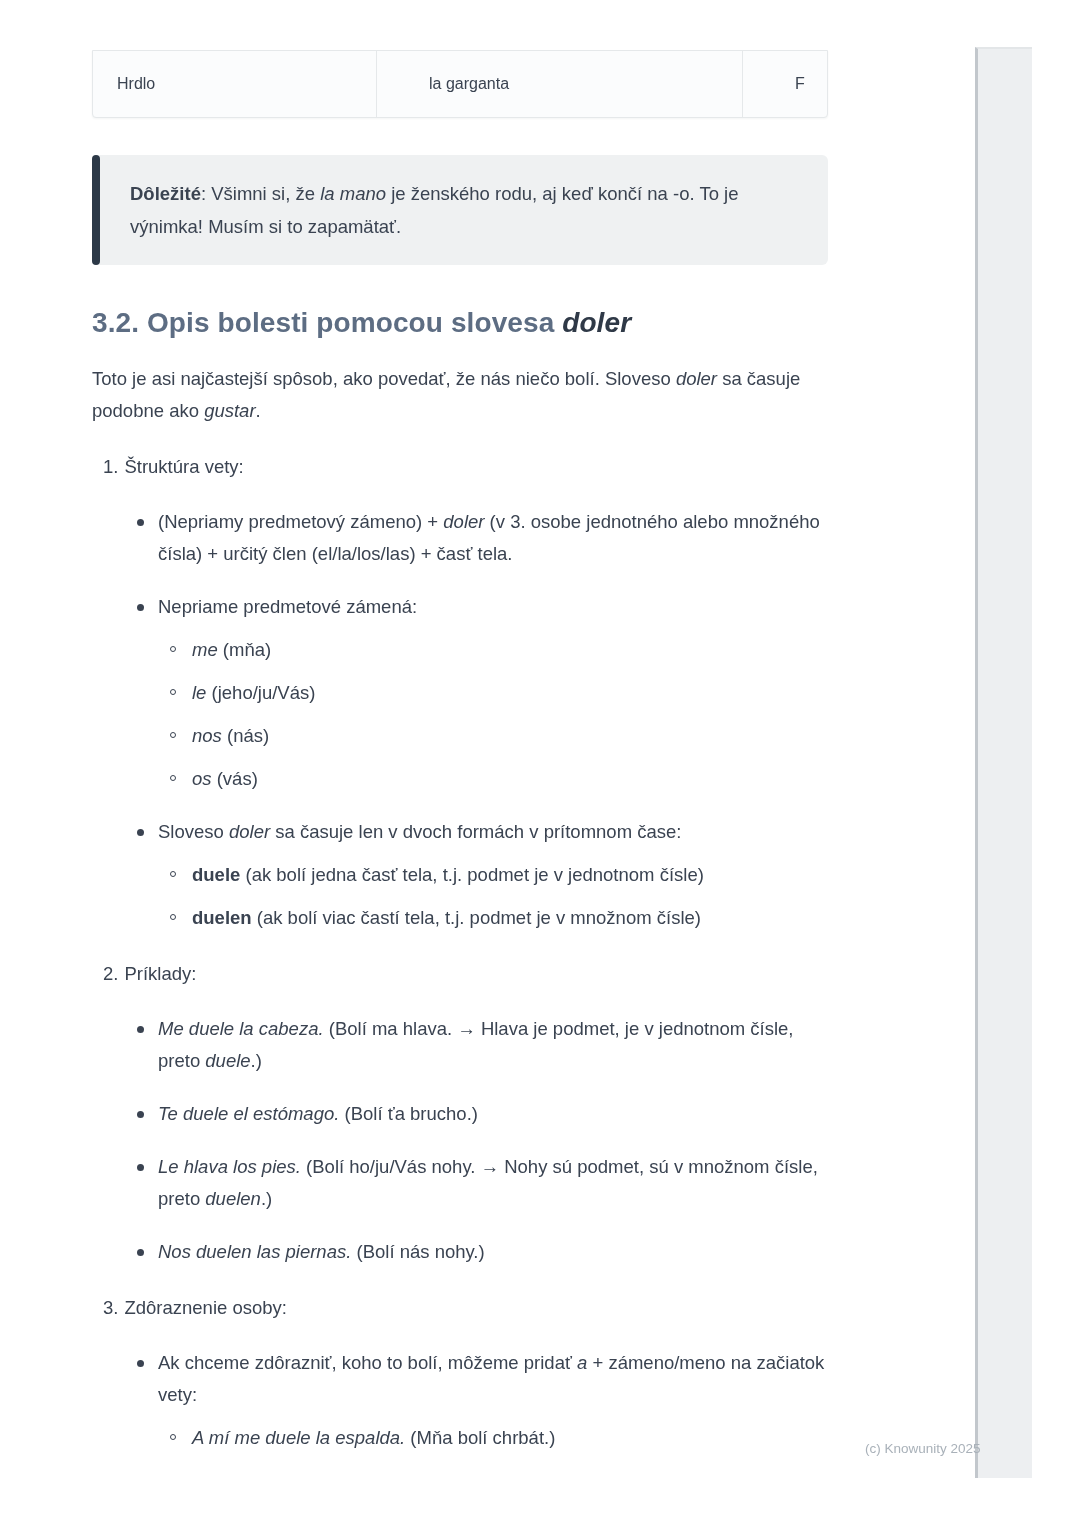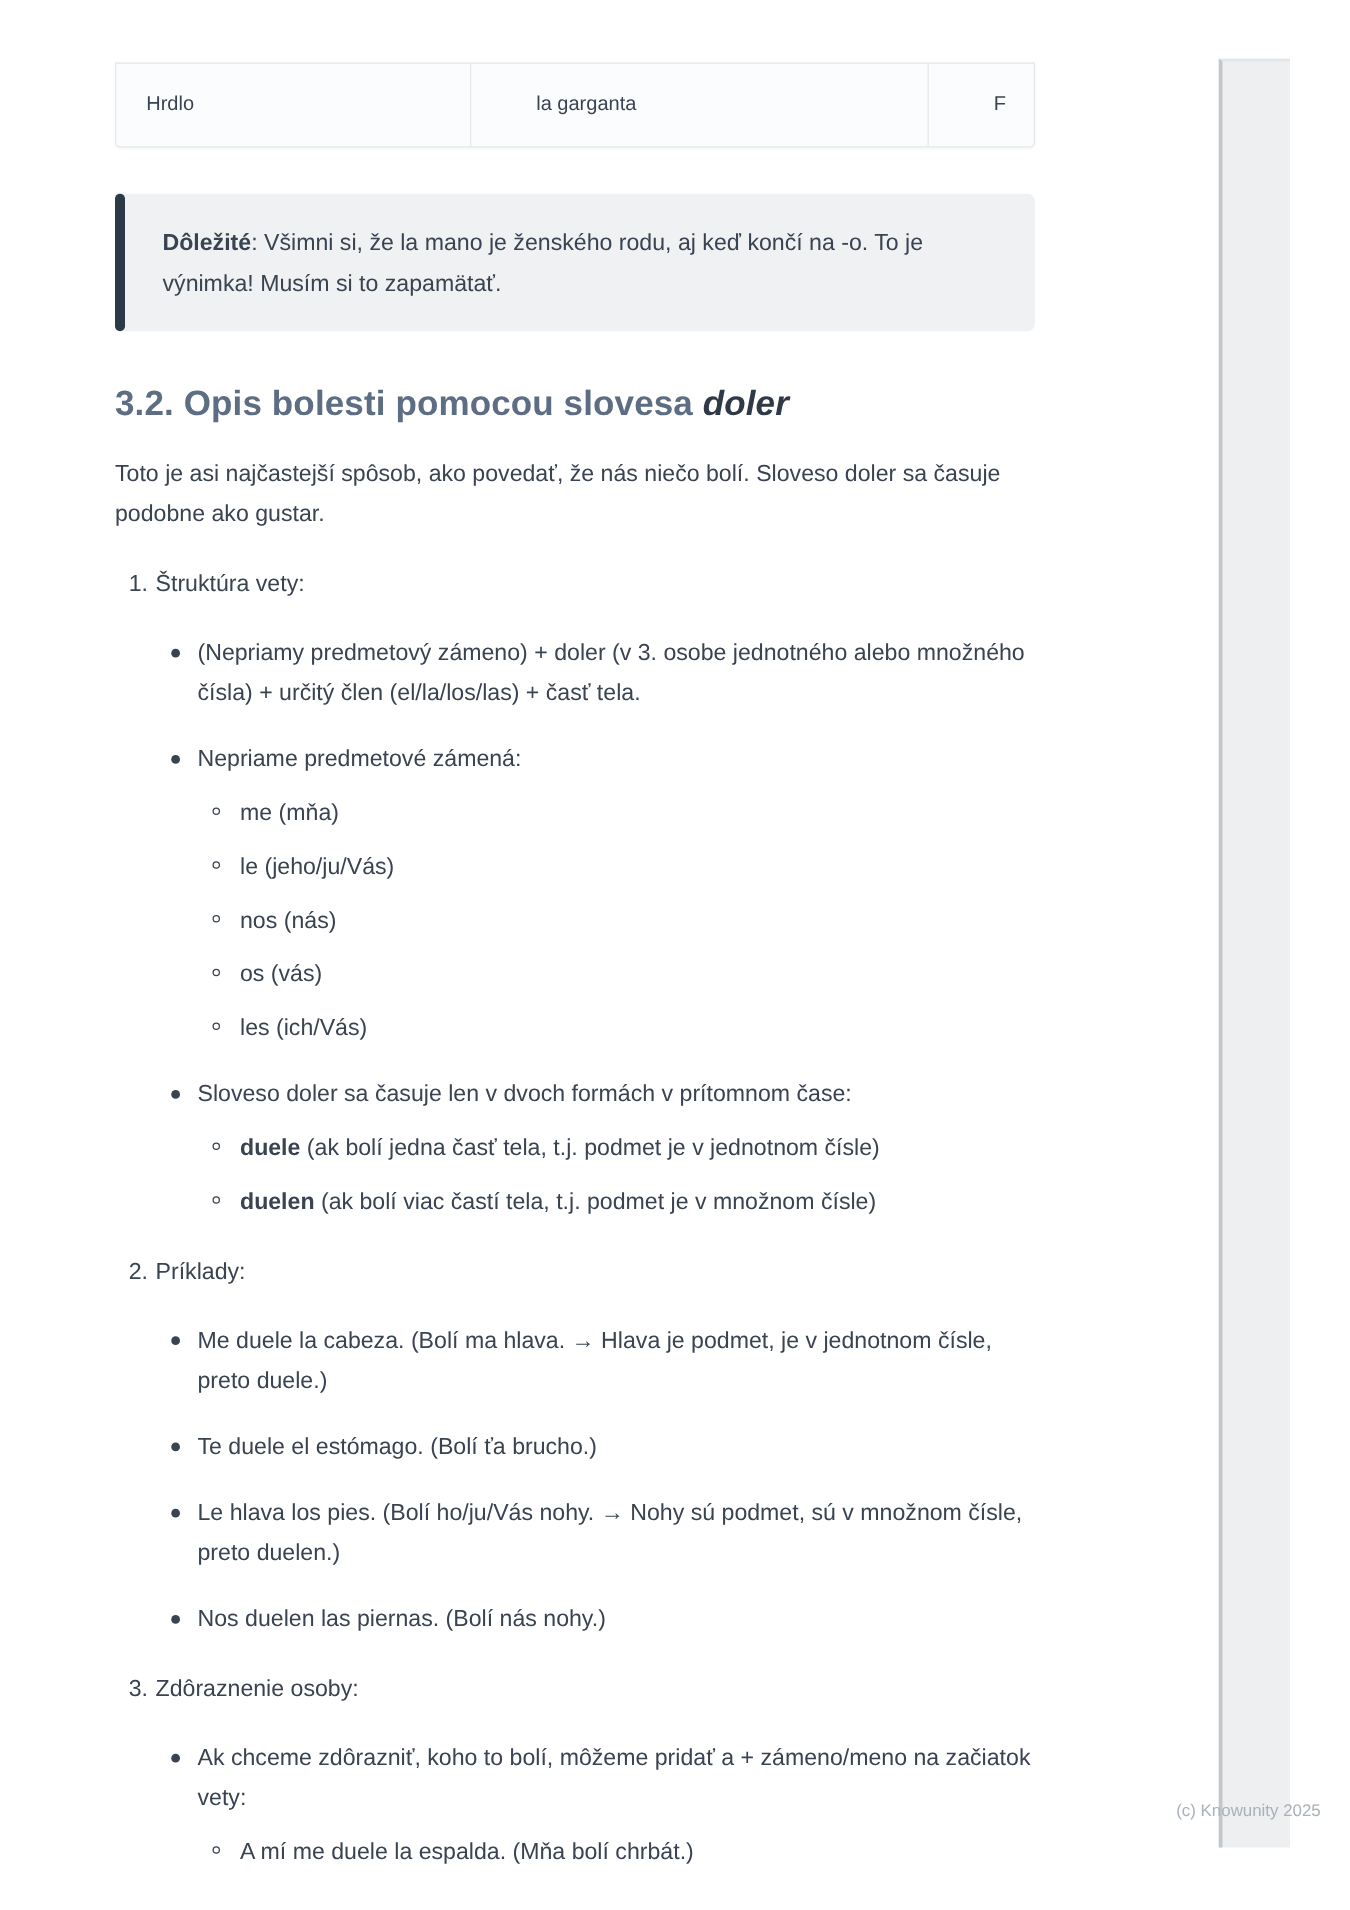--- a/index.html
+++ b/index.html
@@ -23,21 +23,21 @@
     position:relative;
   }
   .content{
     position:absolute;
     left:92px;
     top:0;
     width:736px;
     font-size:18.5px;
     line-height:32px;
   }
-  .i{}
+  .i{font-style:italic;}
   .b{font-weight:700;}
 
   
   .vocab-row{
     margin-top:50px;
     height:68px;
     display:flex;
     background:var(--c-table-bg);
     border:1px solid var(--c-table-border);
     border-radius:0 0 4px 4px;
@@ -133,21 +133,21 @@
     left:975px;
     top:47px;
     width:57px;
     height:1431px;
     background:var(--c-strip);
     border-left:3px solid var(--c-strip-border);
     border-top:2px solid #e3e6e8;
   }
   .watermark{
     position:absolute;
-    left:941px;
+    left:865px;
     top:1441px;
     font-size:13.5px;
     color:var(--c-watermark);
     z-index:5;
     white-space:nowrap;
   }
 </style>
 </head>
 <body>
 
@@ -181,21 +181,20 @@
 
   <ul class="lvl1">
     <li><span class="disc"></span><span>(Nepriamy predmetový zámeno) + </span><span class="i">doler</span><span> (v 3. osobe jednotného alebo množného čísla) + určitý člen (el/la/los/las) + časť tela.</span></li>
 
     <li><span class="disc"></span><span>Nepriame predmetové zámená:</span>
       <ul class="lvl2">
         <li><span class="circle"></span><span class="i">me</span><span> (mňa)</span></li>
         <li><span class="circle"></span><span class="i">le</span><span> (jeho/ju/Vás)</span></li>
         <li><span class="circle"></span><span class="i">nos</span><span> (nás)</span></li>
         <li><span class="circle"></span><span class="i">os</span><span> (vás)</span></li>
-        <li><span class="circle"></span><span class="i">les</span><span> (ich/Vás)</span></li>
       </ul>
     </li>
 
     <li><span class="disc"></span><span>Sloveso </span><span class="i">doler</span><span> sa časuje len v dvoch formách v prítomnom čase:</span>
       <ul class="lvl2">
         <li><span class="circle"></span><span class="b">duele</span><span> (ak bolí jedna časť tela, t.j. podmet je v jednotnom čísle)</span></li>
         <li><span class="circle"></span><span class="b">duelen</span><span> (ak bolí viac častí tela, t.j. podmet je v množnom čísle)</span></li>
       </ul>
     </li>
   </ul>

